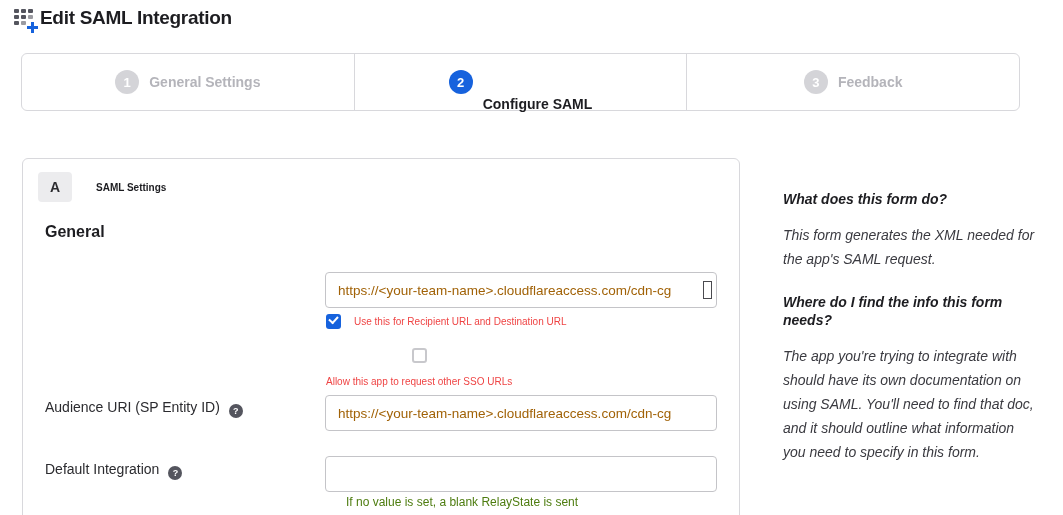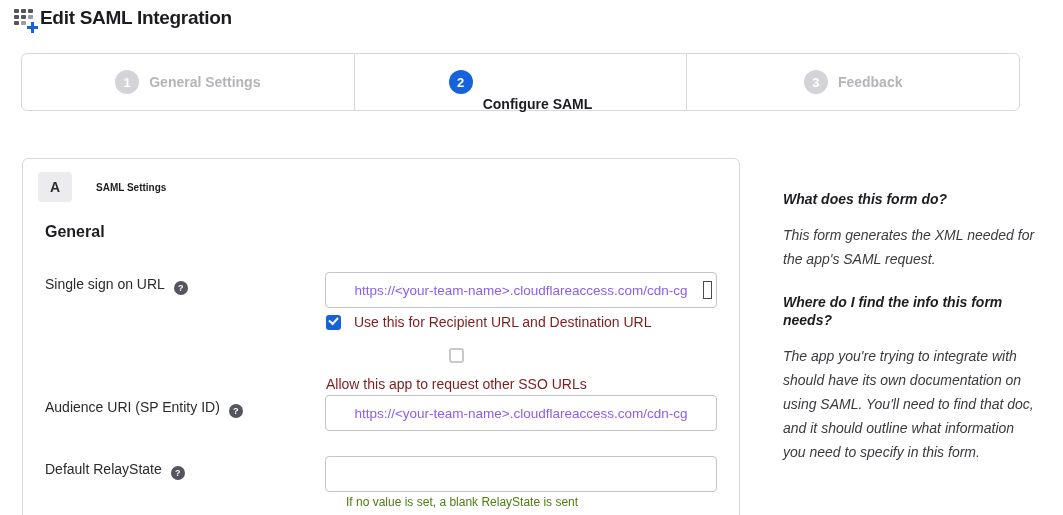--- a/index.html
+++ b/index.html
@@ -39,33 +39,33 @@
     font-weight:bold; display:flex; align-items:center; justify-content:center; color:#2c2c30; }
   .section-title { font-size:10px; font-weight:bold; }
   .group-title { position:absolute; left:22px; top:64px; font-size:16px; font-weight:bold; }
 
   .field-label { position:absolute; left:22px; font-size:14px; color:#2b2b2f; }
   .help-icon { display:inline-flex; width:14px; height:14px; border-radius:50%; background:#54555e;
     color:#fff; font-size:9px; font-weight:bold; align-items:center; justify-content:center;
     margin-left:9px; vertical-align:-2px; }
   .text-input { position:absolute; left:302px; width:392px; height:36px; border:1px solid #c4c4c8;
     border-radius:4px; padding:0 12px; font-size:13.5px; font-family:"Liberation Sans", sans-serif;
-    color:#8b5cf6; background:#fff; outline:none;text-align:center; }
+    color:#a16207; background:#fff; outline:none; }
   .input-wrap { position:absolute; left:302px; width:392px; height:36px; }
   .input-wrap .text-input { left:0; top:0; }
   .block-caret { position:absolute; right:5px; top:9px; width:9px; height:18px;
     border:1px solid #4a4a4f; background:rgba(255,255,255,0.25); }
 
   .check-row { position:absolute; left:303px; display:flex; align-items:center; gap:13px; }
   .checkbox { width:15px; height:15px; border-radius:3px; flex:0 0 auto; position:relative; }
   .checkbox.checked { background:#1662dd; }
   .checkbox.checked::after { content:""; position:absolute; left:3px; top:2px; width:7px; height:4px;
     border-left:2px solid #fff; border-bottom:2px solid #fff; transform:rotate(-48deg); }
   .checkbox.unchecked { background:#fff; border:2px solid #c8c8cc; }
-  .check-label { font-size:14px; color:#7f1d1d; }
+  .check-label { font-size:10px; color:#ef4444; }
   .field-note { position:absolute; left:324px; top:491px; font-size:12px; color:#4d7c0f;text-align:center; }
 
   
   .sidebar { position:absolute; left:783px; top:190px; width:252px;font-style:italic; }
   .sidebar h3 { font-size:14px; font-weight:bold; color:#1d1d21; line-height:18px; margin-bottom:15px; }
   .sidebar p { font-size:14px; color:#3a3a40; line-height:24px; margin-bottom:22px; }
 </style>
 </head>
 <body>
 
@@ -104,23 +104,20 @@
 
 <div class="panel">
 
   <div class="section-head">
     <span class="section-badge">A</span>
     <span class="section-title">SAML Settings</span>
   </div>
 
   <div class="group-title">General</div>
 
-  <div class="field-label" style="top:117px;">
-    <span>Single sign on URL</span><span class="help-icon">?</span>
-  </div>
   <div class="input-wrap" style="top:113px;">
     <input class="text-input" type="text" value="https://&lt;your-team-name&gt;.cloudflareaccess.com/cdn-cg" style="">
     <span class="block-caret"></span>
   </div>
 
   <div class="check-row" style="top:155px;">
     <span class="checkbox checked"></span>
     <span class="check-label">Use this for Recipient URL and Destination URL</span>
   </div>
 
@@ -128,21 +125,21 @@
     <span class="checkbox unchecked"></span>
     <span class="check-label">Allow this app to request other SSO URLs</span>
   </div>
 
   <div class="field-label" style="top:240px;">
     <span>Audience URI (SP Entity ID)</span><span class="help-icon">?</span>
   </div>
   <input class="text-input" style="top: 236px;" type="text" value="https://&lt;your-team-name&gt;.cloudflareaccess.com/cdn-cg">
 
   <div class="field-label" style="top:302px;">
-    <span>Default RelayState</span><span class="help-icon">?</span>
+    <span>Default Integration</span><span class="help-icon">?</span>
   </div>
   <input class="text-input" style="top: 297px;" type="text" value="">
 
 </div>
 
 <div class="field-note" style="left:346px; top:495px;">If no value is set, a blank RelayState is sent</div>
 
 <div class="sidebar">
   <h3>What does this form do?</h3>
   <p>This form generates the XML needed for the app's SAML request.</p>

